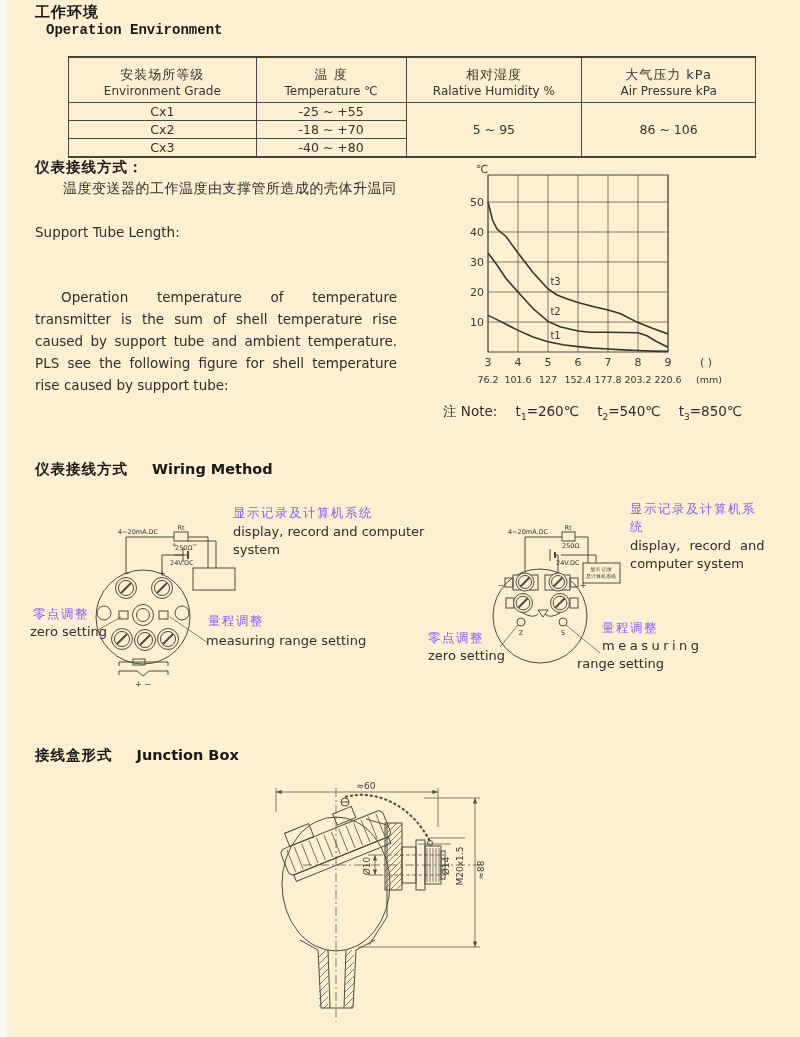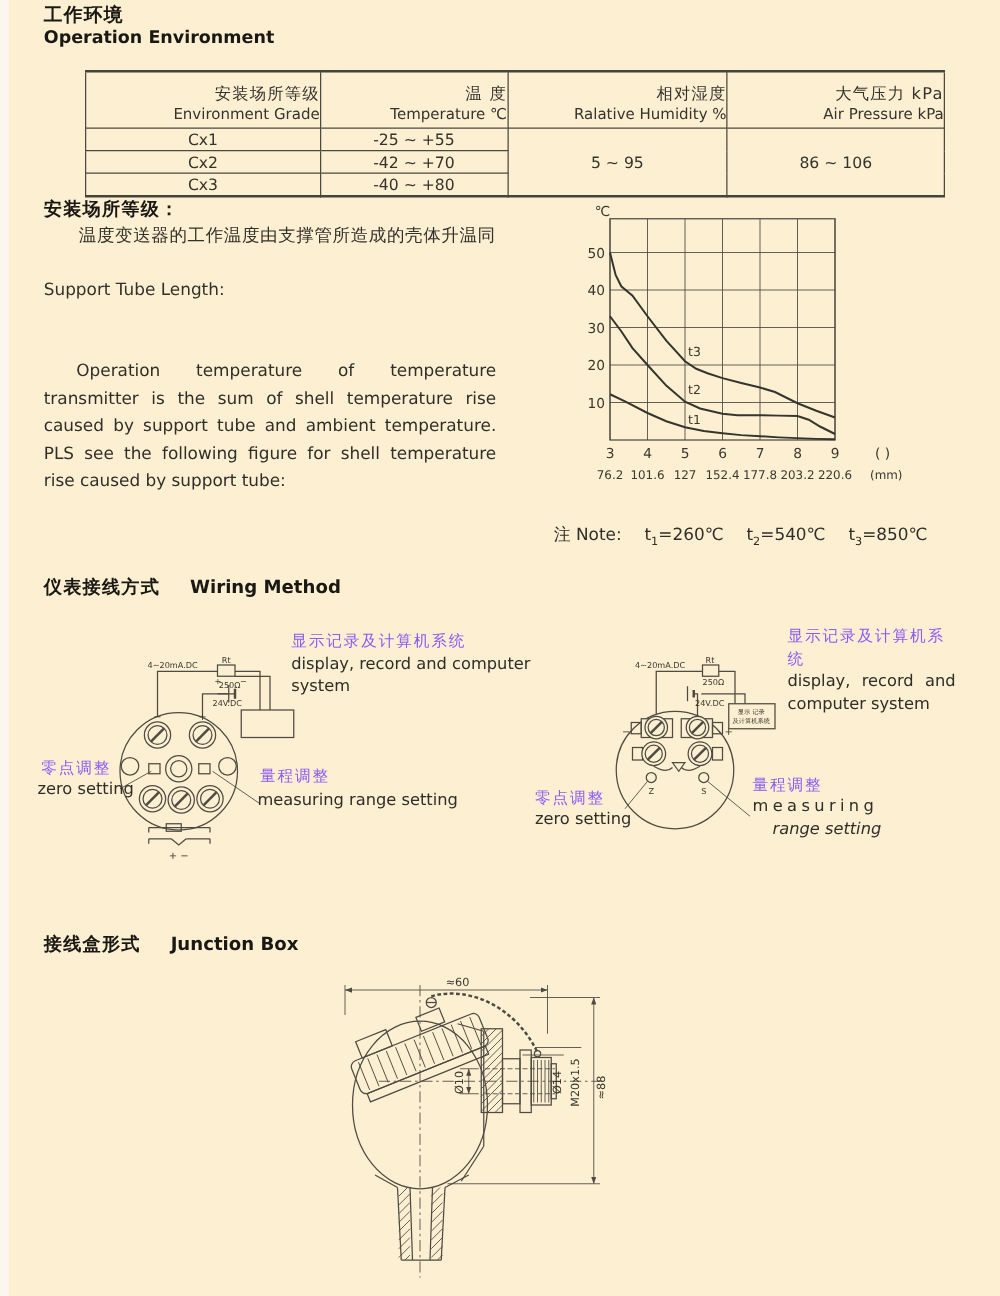--- a/index.html
+++ b/index.html
@@ -14,21 +14,21 @@
   .h-zh { font-weight:bold; font-size:15px; color:#191813; letter-spacing:1px; }
   .h-en { font-weight:bold; font-size:14px; color:#191813; }
   .sec-head .zh { font-weight:bold; font-size:14.5px; color:#191813; letter-spacing:1px; }
   .sec-head .en { font-weight:bold; font-size:14.5px; color:#191813; margin-left:24px; }
 
   
   table.env { position:absolute; left:68px; top:56px; width:688px;
     border-collapse:collapse; text-align:center; color:#35342c;
     border-top:2px solid #45443a; border-bottom:2px solid #45443a; }
   table.env th, table.env td { border:1px solid #4b4a40; font-weight:normal; padding:0; }
-  table.env thead th { height:44px;text-align:right; }
+  table.env thead th { height:44px; }
   table.env tbody td { height:17px; font-size:12.5px; }
   .th-zh { display:block; font-size:13px; letter-spacing:1px; padding-top:3px; }
   .th-en { display:block; font-size:12px; }
 
   
   .zh-line { font-size:14px; letter-spacing:0.5px; }
   .en-para { position:absolute; width:362px; font-size:13.5px; line-height:22px;
     text-align:justify; text-indent:26px; white-space:normal; color:#2f2e28;margin-top:40px; }
 
   .note-line { font-size:13.5px; color:#2f2e28; }
@@ -51,21 +51,21 @@
   .chart .mm { font-size:9.5px; }
   .chart .slabel { font-size:10px; }
 </style>
 </head>
 <body>
 
 <div class="page">
   <div class="edge-left"></div>
 
   <div class="abs h-zh" style="left:35px; top:3px;">工作环境</div>
-  <div class="abs h-en" style="left:35px; top:22px;">Operation Environment</div>
+  <div class="abs h-en" style="left:46px; top:22px;font-family:Liberation Mono, monospace;">Operation Environment</div>
 
   <table class="env">
     <colgroup>
         <col style="width:188px">
         <col style="width:150px">
         <col style="width:176px">
         <col style="width:174px">
       </colgroup>
     <thead>
       <tr>
@@ -89,31 +89,31 @@
     </thead>
     <tbody>
       <tr>
         <td>Cx1</td>
         <td>-25 ~ +55</td>
         <td rowspan="3">5 ~ 95</td>
         <td rowspan="3">86 ~ 106</td>
       </tr>
       <tr>
         <td>Cx2</td>
-        <td>-42 ~ +70</td>
+        <td>-18 ~ +70</td>
       </tr>
       <tr>
         <td>Cx3</td>
         <td>-40 ~ +80</td>
       </tr>
     </tbody>
   </table>
 
   <div class="abs sec-head" style="left:35px; top:157px;">
-    <span class="zh">安装场所等级：</span>
+    <span class="zh">仪表接线方式：</span>
   </div>
   <div class="abs zh-line" style="left:63px; top:180px;">温度变送器的工作温度由支撑管所造成的壳体升温同</div>
   <div class="abs" style="left:35px; top:224px; font-size:13.5px;">Support Tube Length:</div>
   <div class="en-para" style="left:35px; top:246px;">Operation temperature of temperature transmitter is the sum of shell temperature rise  caused by support tube and ambient temperature. PLS see the following figure for shell temperature rise caused by support tube:</div>
 
   <svg class="chart" id="support-chart" style="left:468px; top:163px;" width="318" height="232" viewBox="0 0 318 232">
     <text x="14" y="10" text-anchor="middle" class="tick">℃</text>
     <g id="chart-grid" class="dthin">
         <line x1="20" y1="12" x2="20" y2="189"></line>
         <line x1="50" y1="12" x2="50" y2="189"></line>
@@ -159,21 +159,21 @@
       </g>
     <g id="chart-labels">
         <text x="82.4" y="121.5" class="slabel">t3</text>
         <text x="82.4" y="152.1" class="slabel">t2</text>
         <text x="82.4" y="176.1" class="slabel">t1</text>
       </g>
     <text x="232" y="203" class="tick">(  )</text>
     <text x="228" y="220" class="mm">(mm)</text>
   </svg>
 
-  <div class="abs note-line" style="left:443px; top:403px;margin-top:16px;">
+  <div class="abs note-line" style="left:443px; top:403px;">
     <span>注 Note:</span>
     <span class="grp"><span>t</span><sub>1</sub><span>=260℃</span></span>
     <span class="grp"><span>t</span><sub>2</sub><span>=540℃</span></span>
     <span class="grp"><span>t</span><sub>3</sub><span>=850℃</span></span>
   </div>
 
   <div class="abs sec-head" style="left:35px; top:459px;">
     <span class="zh">仪表接线方式</span><span class="en">Wiring Method</span>
   </div>
 
@@ -290,21 +290,21 @@
     <text x="143" y="140" text-anchor="middle" class="tiny">S</text>
   </svg>
   <div class="abs lbl-zh" style="left:630px; top:501px;text-align:right;">显示记录及计算机系</div>
   <div class="abs lbl-zh" style="left:630px; top:519px;">统</div>
   <div class="abs lbl-en" style="left:630px; top:538px; word-spacing:5px;">display, record and</div>
   <div class="abs lbl-en" style="left:630px; top:556px;">computer system</div>
   <div class="abs lbl-zh" style="left:428px; top:630px;">零点调整</div>
   <div class="abs lbl-en" style="left:428px; top:648px;">zero setting</div>
   <div class="abs lbl-zh" style="left:602px; top:620px;">量程调整</div>
   <div class="abs lbl-en" style="left:602px; top:638px; letter-spacing:3.5px;">measuring</div>
-  <div class="abs lbl-en" style="left:618px; top:656px;font-style:italic;">range setting</div>
+  <div class="abs lbl-en" style="left:577px; top:656px;">range setting</div>
 
   <div class="abs sec-head" style="left:35px; top:745px;">
     <span class="zh">接线盒形式</span><span class="en">Junction Box</span>
   </div>
 
   <svg style="left:248px; top:782px;" width="310" height="245" viewBox="0 0 310 245">
     <defs>
       <marker id="arrA" markerWidth="9" markerHeight="8" refX="8" refY="3" orient="auto">
         <path d="M0,0 L8,3 L0,6 z" fill="#4e4c42"></path>
       </marker>

